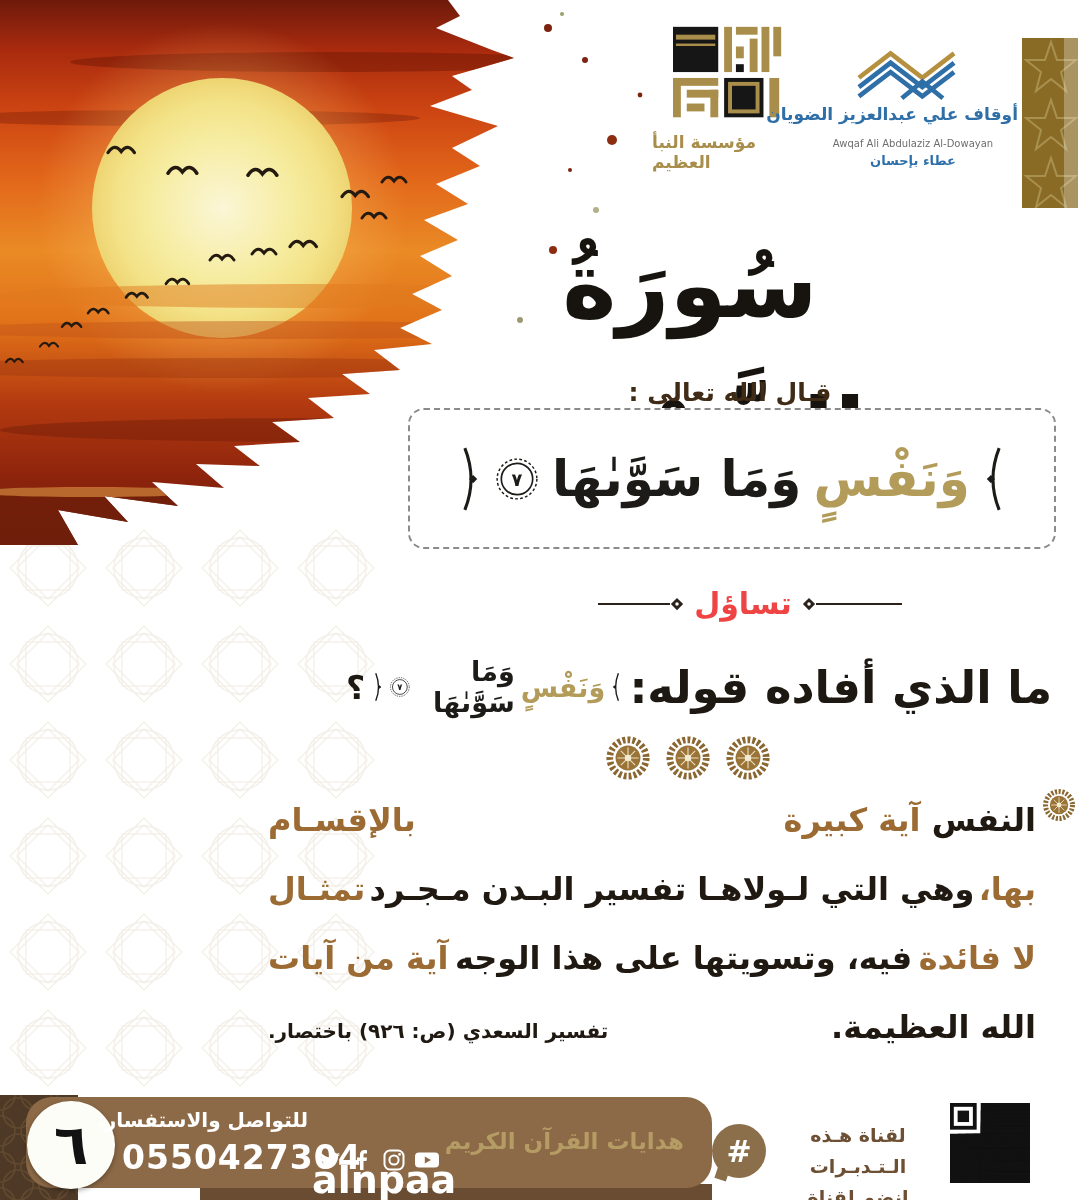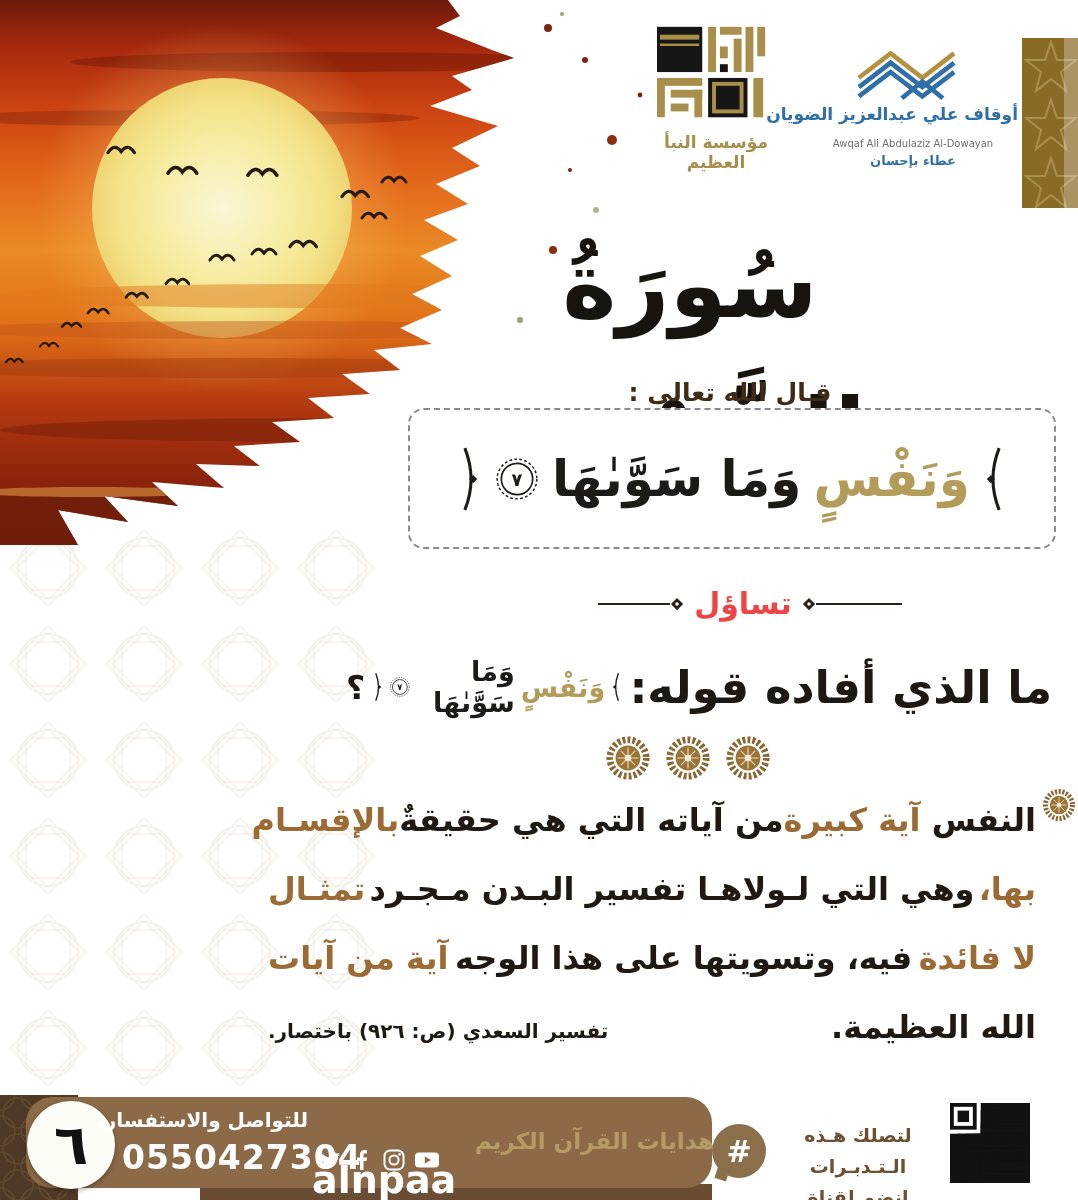--- a/index.html
+++ b/index.html
@@ -3,21 +3,21 @@
 <meta charset="utf-8">
 <style>
   html,body{margin:0;padding:0;background:#fff;}
   .page{position:relative;width:1078px;height:1200px;overflow:hidden;background:#ffffff;
         font-family:"DejaVu Sans",sans-serif;}
   .abs{position:absolute;}
   svg{display:block;}
   
   .geo-bg{left:0;top:520px;width:380px;height:680px;opacity:.55;z-index:0;}
   
-  .naba{left:636px;top:26px;width:160px;height:175px;text-align:center;z-index:2;}
+  .naba{left:652px;top:26px;width:160px;height:175px;text-align:left;z-index:2;}
   .naba-caption{margin-top:6px;font-size:17px;font-weight:bold;color:#a98e4b;direction:rtl;}
   .awqaf{left:808px;top:46px;width:210px;height:155px;text-align:center;z-index:2;}
   .awqaf-arabic{font-size:17px;font-weight:bold;color:#2f6fa8;direction:rtl;white-space:nowrap;margin-top:2px;}
   .awqaf-english{font-size:10px;color:#6d6e71;margin-top:14px;white-space:nowrap;}
   .awqaf-tagline{font-size:13px;font-weight:bold;color:#2f6fa8;direction:rtl;margin-top:4px;}
   .corner-band{left:1022px;top:38px;width:56px;height:170px;z-index:2;}
   
   .sura-title{left:380px;top:212px;width:620px;text-align:center;direction:rtl;
               font-size:92px;font-weight:bold;color:#17130e;line-height:1.6;z-index:2;}
   .qala{left:430px;top:378px;width:600px;text-align:center;direction:rtl;
@@ -54,21 +54,21 @@
   .contact-box{left:26px;top:1097px;width:686px;height:91px;background:#8d6a47;border-radius:26px;z-index:2;}
   .num-circle{left:27px;top:1101px;width:88px;height:88px;background:#fdfdf8;border-radius:50%;
               box-shadow:0 2px 5px rgba(0,0,0,.35);display:flex;align-items:center;justify-content:center;z-index:3;}
   .num-circle span{font-size:56px;font-weight:bold;color:#121212;line-height:1;}
   .contact-label{left:128px;top:1108px;width:180px;text-align:center;color:#fff;font-size:20px;
                  font-weight:bold;direction:rtl;z-index:3;white-space:nowrap;}
   .contact-phone{left:122px;top:1138px;width:192px;text-align:center;color:#fff;font-size:33px;
                  font-weight:bold;z-index:3;letter-spacing:1px;}
   .handle{left:312px;top:1158px;width:132px;text-align:center;color:#fff;font-size:38px;font-weight:bold;z-index:3;}
   .social-row{left:316px;top:1148px;width:126px;display:flex;gap:8px;justify-content:center;z-index:3;}
-  .hash-callig{left:520px;top:1128px;width:194px;text-align:center;direction:rtl;font-size:23px;
+  .hash-callig{left:490px;top:1128px;width:194px;text-align:center;direction:rtl;font-size:23px;
                font-weight:bold;color:#b49c64;white-space:nowrap;z-index:2;}
   .hash-circle{left:712px;top:1124px;width:54px;height:54px;background:#8a6f4a;border-radius:50%;
                display:flex;align-items:center;justify-content:center;z-index:2;}
   .hash-circle:after{content:"";position:absolute;left:4px;bottom:-2px;width:12px;height:12px;
                      background:#8a6f4a;transform:rotate(18deg);}
   .hash-circle span{color:#fff;font-size:30px;font-weight:bold;z-index:1;}
   .tg-text{left:772px;top:1120px;width:172px;text-align:center;direction:rtl;color:#6d4f33;
            font-size:19px;font-weight:bold;line-height:31px;z-index:2;}
   .qr{left:950px;top:1103px;width:80px;height:80px;z-index:2;}
 </style>
@@ -313,21 +313,20 @@
       </svg>
   </div>
 
   <svg class="abs bullet-rosette" width="34" height="34">
     <use href="#rosette"></use>
   </svg>
 
   <div class="abs answer">
     <div class="ans-line">
       <span><span class="dark">النفس </span><span class="brown">آية كبيرة </span></span>
-      <span class="dark">من آياته التي هي حقيقةٌ </span>
       <span class="brown">بالإقسـام</span>
     </div>
     <div class="ans-line">
       <span class="brown">بها، </span>
       <span class="dark">وهي التي لـولاهـا تفسير البـدن مـجـرد </span>
       <span class="brown">تمثـال</span>
     </div>
     <div class="ans-line">
       <span class="brown">لا فائدة </span>
       <span class="dark">فيه، وتسويتها على هذا الوجه </span>
@@ -367,21 +366,21 @@
       <rect x="1" y="4.5" width="24" height="15" rx="4" fill="#fff"></rect>
       <path d="M10.8,8.5 L17,12 L10.8,15.5 Z" fill="#8d6a47"></path>
     </svg>
   </div>
 
   <div class="abs hash-callig">هدايات القرآن الكريم</div>
   <div class="abs hash-circle">
     <span>#</span>
   </div>
   <div class="abs tg-text">
-    <div>لتصلك هـذه الـتـدبـرات</div>
+    <div>لقناة هـذه الـتـدبـرات</div>
     <div>انضم لقناة التليجرام</div>
   </div>
 
   <svg class="abs qr" viewBox="0 0 21 21">
     <rect width="21" height="21" fill="#fff"></rect>
     <g fill="#111">
       <rect x="0" y="0" width="7" height="7"></rect>
         <rect x="14" y="0" width="7" height="7"></rect>
         <rect x="0" y="14" width="7" height="7"></rect>
     </g>

